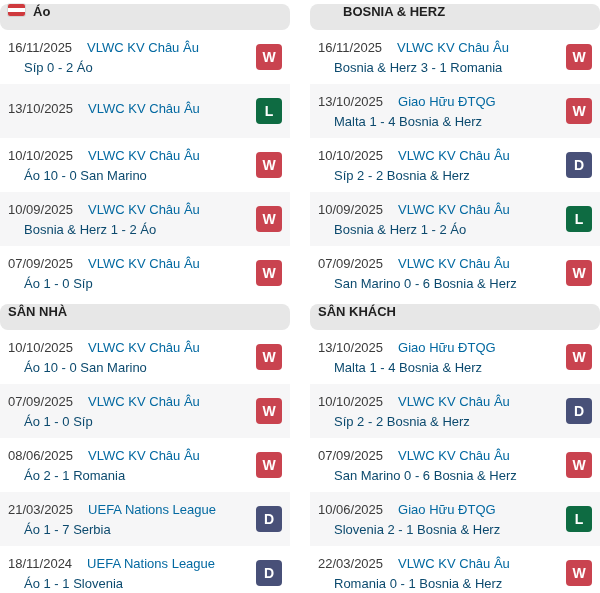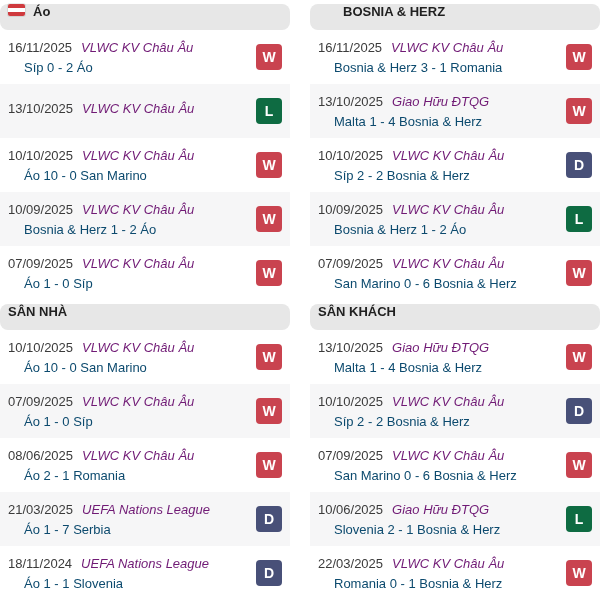--- a/index.html
+++ b/index.html
@@ -22,23 +22,23 @@
   }
   .flag i{flex:1;display:block;}
   .flag .r{background:#cf3a3e;}
   .flag .w{background:#ffffff;}
   .flag.invisible{visibility:hidden;}
   .row{
     height:54px;display:flex;align-items:center;padding:0 8px;box-sizing:border-box;
   }
   .rows .row:nth-child(even){background:#f6f6f7;}
   .row-main{flex:1;min-width:0;}
-  .l1{display:flex;gap:9px;margin-bottom:5px;white-space:nowrap;}
+  .l1{display:flex;gap:15px;margin-bottom:5px;white-space:nowrap;}
   .date{color:#3b3b3b;}
-  .comp{color:#701a75;cursor:pointer;text-decoration:none;font-style:italic;}
+  .comp{color:#0369a1;cursor:pointer;text-decoration:none;}
   .res{color:#0c4a6e;white-space:nowrap;margin-left:16px;}
   .badge{
     width:26px;height:26px;flex:0 0 26px;border-radius:4px;background:#999;
     color:#fff;font-weight:bold;font-size:14px;
     display:flex;align-items:center;justify-content:center;
   }
 </style>
 </head>
 <body>
 

